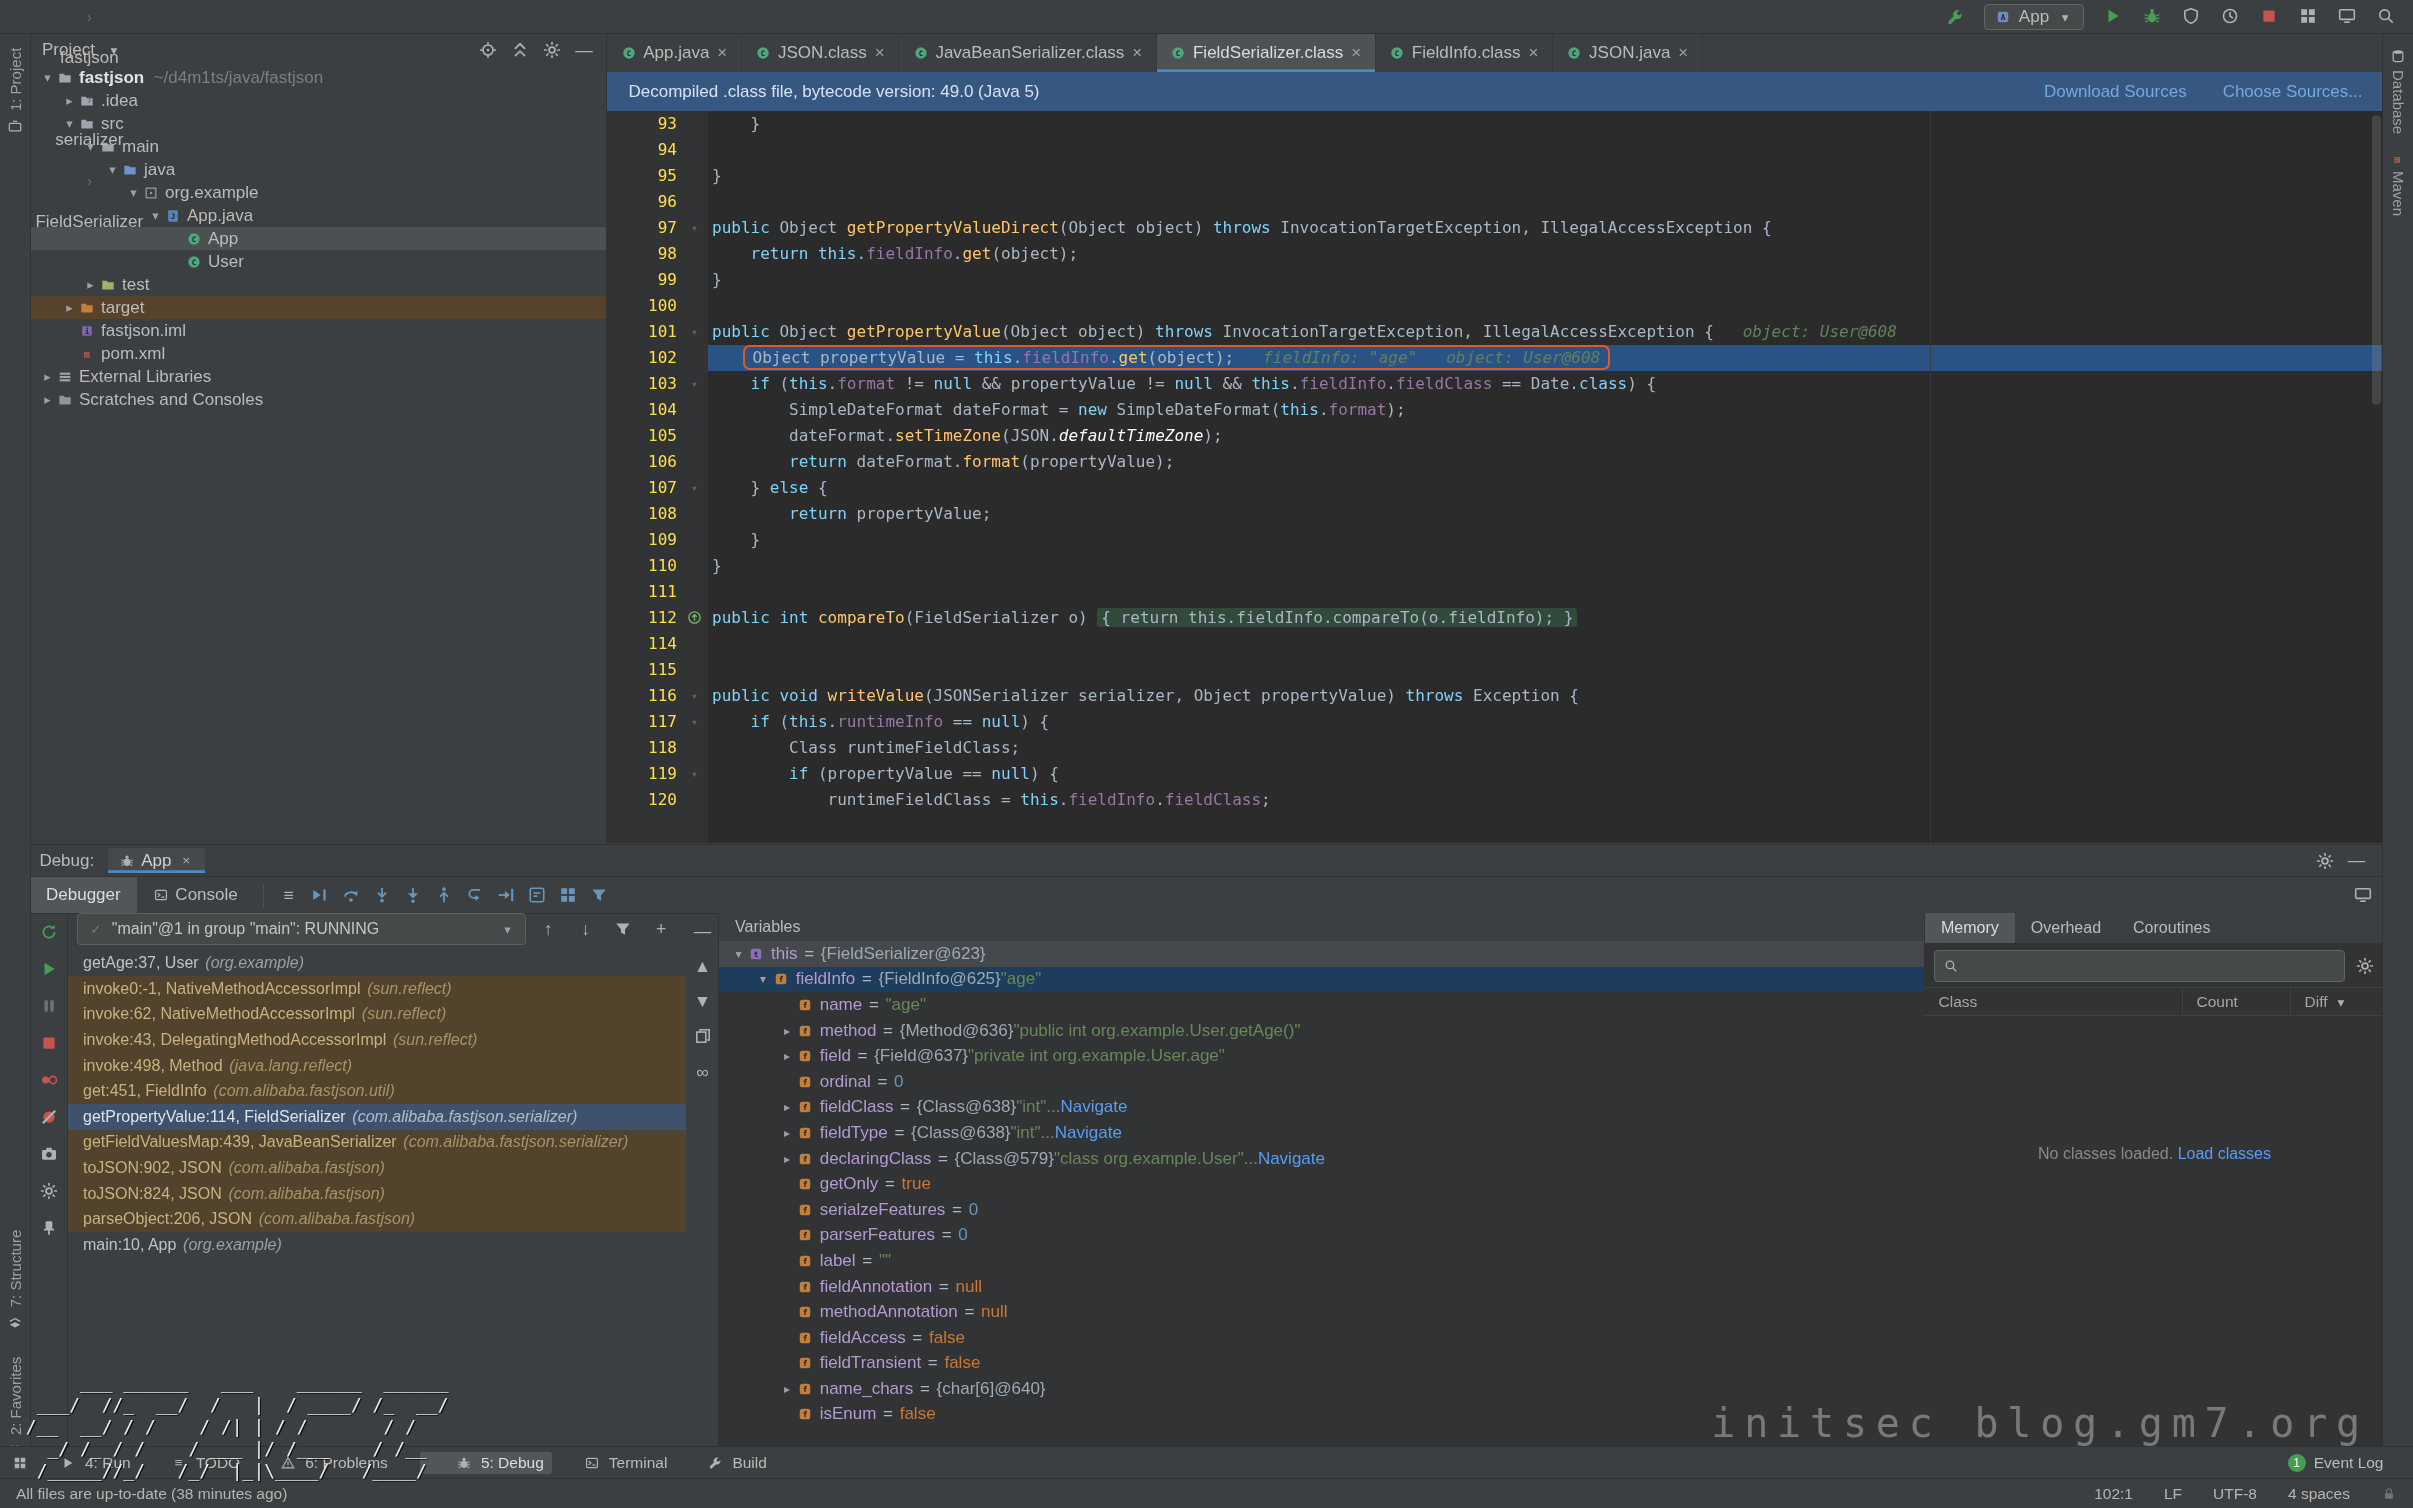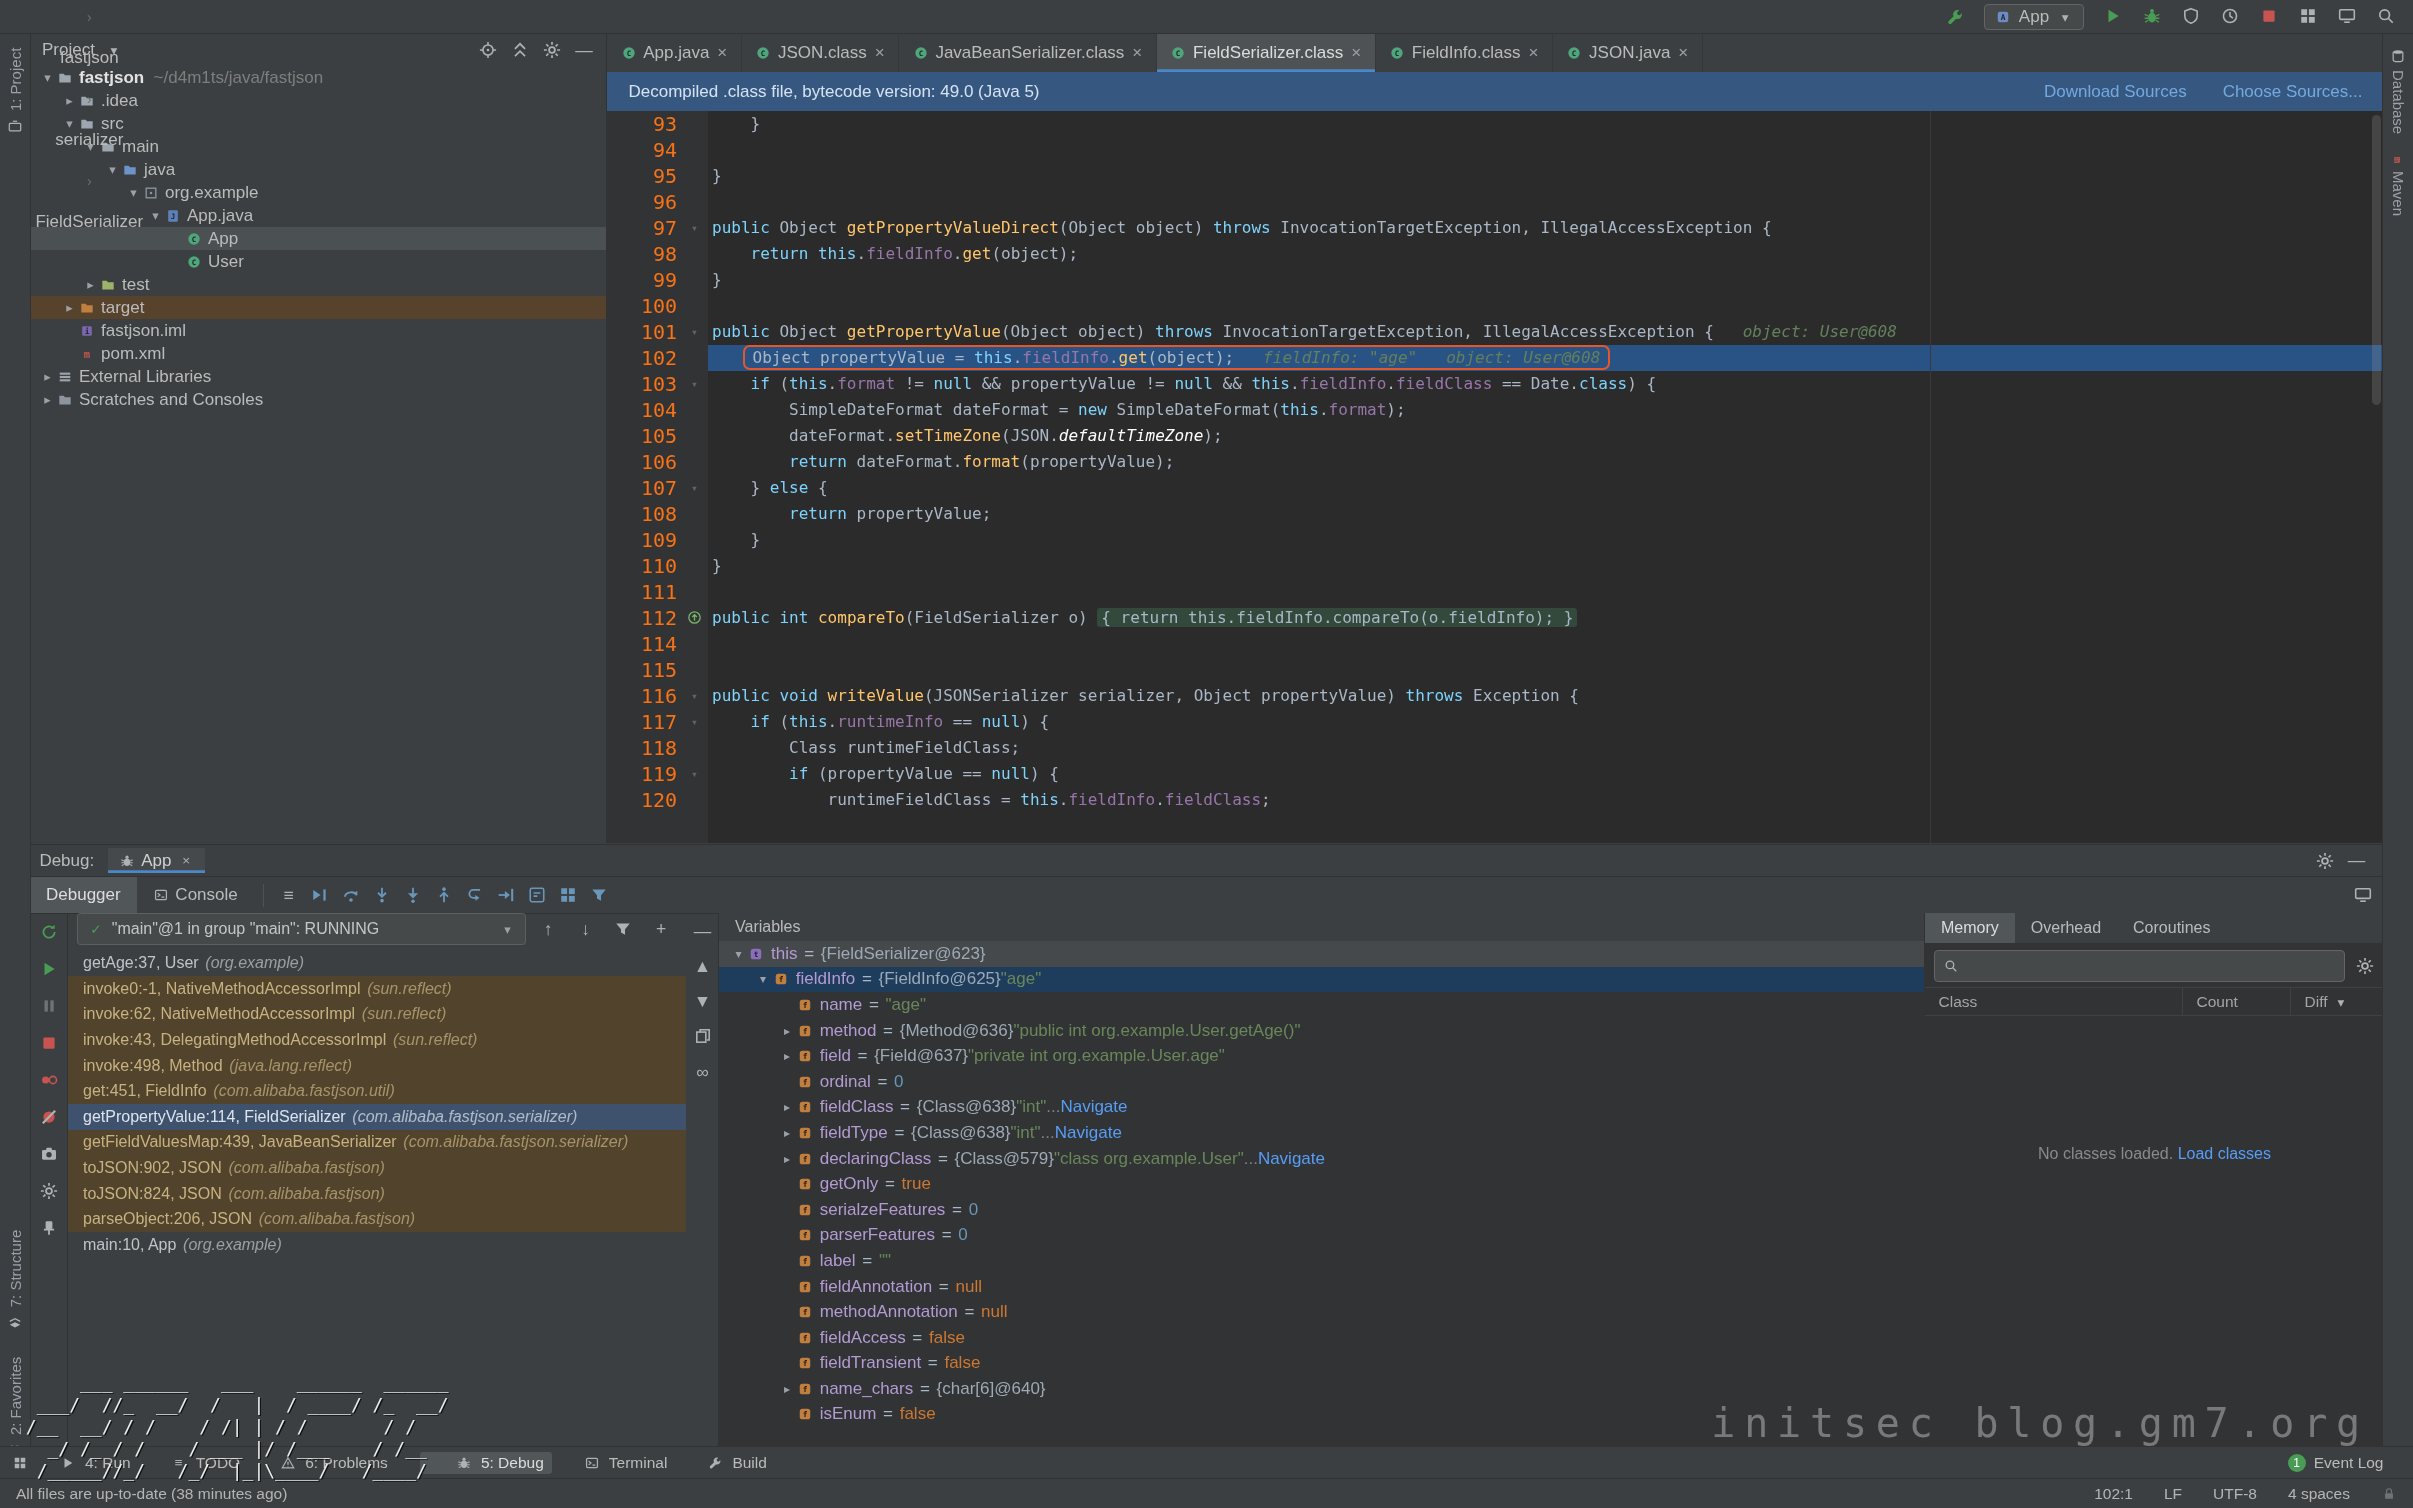--- a/index.html
+++ b/index.html
@@ -61,21 +61,21 @@
   .banner{position:absolute;top:38px;left:0;right:0;height:39px;background:#365880;display:flex;
           align-items:center;padding:0 21.5px;font-size:17px;color:#D6E2F2;box-sizing:border-box;}
   .banner .blinks{margin-left:auto;display:flex;gap:36px;}
   .blink{color:#74A8DF;}
 
   .codewrap{position:absolute;top:77px;left:0;right:0;bottom:0;overflow:hidden;
             font-family:"DejaVu Sans Mono",monospace;font-size:16px;line-height:26px;}
   .gutterbg{position:absolute;left:0;top:0;bottom:0;width:101px;background:#313335;}
   .marginline{position:absolute;left:1323px;top:0;bottom:0;width:0.7px;background:#3A3A3A;}
   .cline{position:relative;height:26px;display:flex;}
-  .lnum{width:70px;text-align:right;color:#f97316;flex:none;padding-right:4px;font-size:20px;background:#313335;}
+  .lnum{width:70px;text-align:right;color:#fde047;flex:none;padding-right:4px;font-size:16px;background:#313335;}
   .fmark{width:27px;flex:none;color:#606366;text-align:center;font-size:11.4px;background:#313335;}
   .fmark svg{width:15px;height:15px;margin-top:5.4px;}
   .ctext{white-space:pre;padding-left:4px;}
   .cline.exec{background:#2A5385;}
   .execbox{display:inline-block;height:25px;line-height:22px;border:2px solid #E3572B;border-radius:6.7px;
            padding:0 8px;margin-left:-8px;box-sizing:border-box;vertical-align:top;white-space:pre;}
   .seg-k{color:#7dd3fc;} .seg-d{color:#A9B7C6;} .seg-m{color:#FFC66B;} .seg-f{color:#9876AA;}
   .seg-fs{color:#ffffff;font-style:italic;}
   .seg-h{color:#64805C;font-style:italic;}
   .seg-fold{background:#32493B;border-radius:2.7px;padding:0 4px;color:#A9B7C6;}

